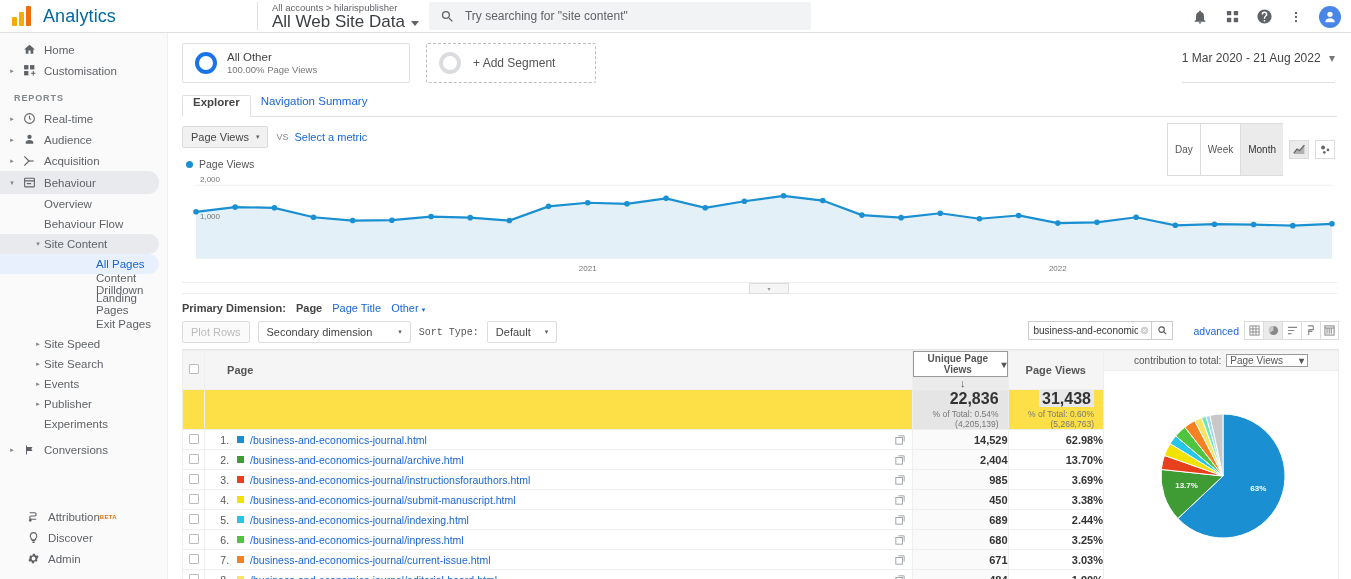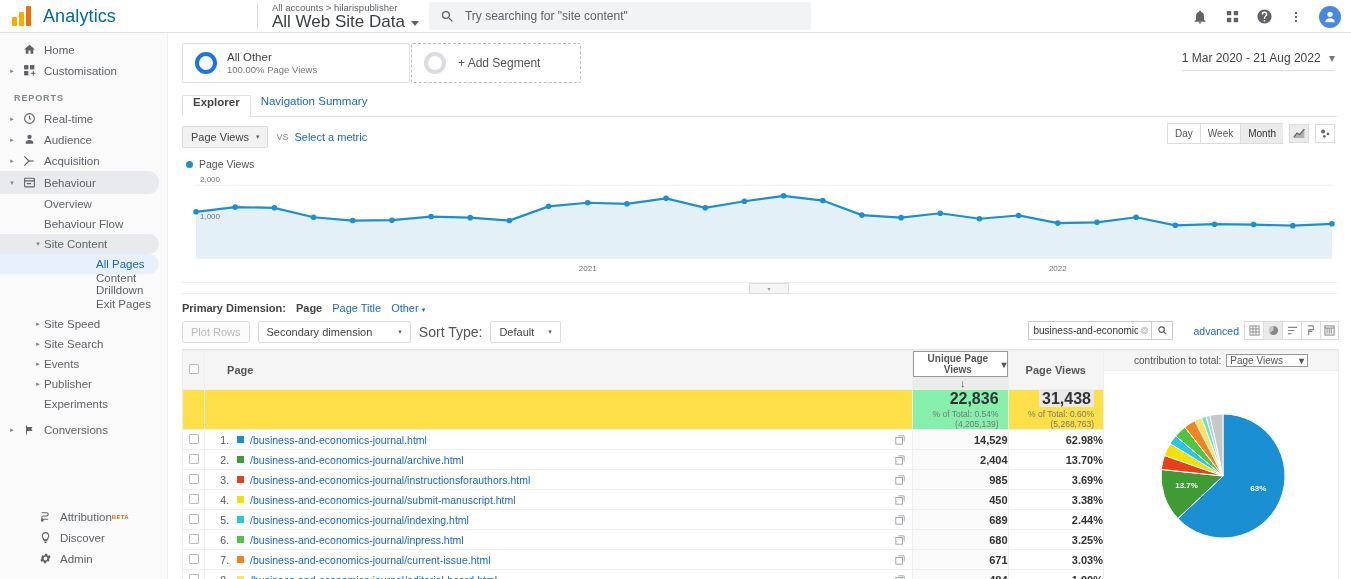--- a/index.html
+++ b/index.html
@@ -57,65 +57,65 @@
   .nav-ico { width:22px; display:flex; justify-content:center; color:#5f6368; flex:0 0 22px; }
   .nav-lbl { margin-left:4px; white-space:nowrap; }
   .sec-label { font-size:9px; letter-spacing:.9px; color:#80868b; padding:12px 0 5px 14px; font-weight:bold;}
   .sub { font-size:11.5px; color:#5f6368; height:20px; display:flex; align-items:center; cursor:pointer; border-radius:0 11px 11px 0; margin-right:8px;}
   .sub.l1 { padding-left:44px; }
   .sub.l2 { padding-left:32px; }
   .sub.l3 { padding-left:96px; }
   .sub.on { background:#e8eaed; }
   .sub.sel { background:#e8f0fe; color:#1967d2; }
   .beta { font-size:6px; color:#e8710a; vertical-align:super; font-weight:bold; letter-spacing:.3px;}
-  .sb-bottom { position:absolute; bottom:0; left:16px; width:148px; }
+  .sb-bottom { position:absolute; bottom:0; left:4px; width:148px; }
 
   
   .seg-row { display:flex; padding:10px 12px 0 14px; align-items:flex-start;}
   .seg-card { width:228px; height:40px; border:1px solid #e0e0e0; border-radius:2px; display:flex; align-items:center; padding-left:12px; background:#fff;}
-  .seg-card.dashed { border:1px dashed #bdbdbd; margin-left:1px; width:170px; }
+  .seg-card.dashed { border:1px dashed #bdbdbd; margin-left:16px; width:170px; }
   .ring { width:22px;height:22px;border-radius:50%;border:4px solid #1a73e8;}
   .ring.gray { border-color:#dadce0; }
   .seg-tx { margin-left:10px; line-height:1.25;}
   .seg-t1 { font-size:11.5px; color:#444;}
   .seg-t2 { font-size:9.5px; color:#777;}
   .seg-add { margin-left:12px; font-size:12px; color:#555;}
-  .daterange { position:absolute; right:16px; top:18px; font-size:12px; color:#444; border-bottom:1px solid #e0e0e0; padding-bottom:5px; cursor:pointer;}
+  .daterange { position:absolute; right:16px; top:18px; font-size:12px; color:#444; border-bottom:1px solid #e0e0e0; padding-bottom:17px; cursor:pointer;}
 
   
   .tabs { margin:12px 0 0 14px; display:flex; border-bottom:1px solid #e0e0e0; width:1155px; height:22px;}
   .tab { font-size:11.5px; padding:0 10px 5px 10px; color:#1967d2; cursor:pointer;}
   .tab.sel { color:#444; font-weight:bold; border:1px solid #e0e0e0; border-bottom:1px solid #fff; border-radius:2px 2px 0 0; margin-bottom:-1px; padding-bottom:4px; background:#fff;}
 
   
   .metric-row { display:flex; align-items:center; padding:9px 0 0 14px; position:relative;}
   .pill { background:#f1f1f1; border:1px solid #dcdcdc; border-radius:2px; font-size:11px; padding:4px 8px; display:flex; align-items:center; color:#444; cursor:pointer;}
   .vs { font-size:9px; color:#888; margin:0 6px 0 8px;}
   .lnk { color:#1967d2; font-size:11px; cursor:pointer;}
   .gran { position:absolute; right:16px; top:6px; display:flex; align-items:center;}
-  .gbtn { border:1px solid #dcdcdc; border-right:none; background:#fff; font-size:10px; padding:4px 7px; color:#555; cursor:pointer;}
+  .gbtn { border:1px solid #dcdcdc; border-right:none; background:#fff; font-size:10px; padding:20px 7px; color:#555; cursor:pointer;}
   .gbtn.on { background:#ebebeb; color:#333;}
   .gbtn:last-of-type { border-right:1px solid #dcdcdc;}
   .gicon { border:1px solid #dcdcdc; width:20px;height:19px; display:flex;align-items:center;justify-content:center; margin-left:6px; background:#fff; cursor:pointer;}
   .gicon.on { background:#ebebeb;}
 
   
   .chart-legend { display:flex; align-items:center; font-size:10.5px; color:#555; margin:10px 0 0 18px;}
   .dot { width:7px;height:7px;border-radius:50%;background:#1a8fd1; margin-right:6px;}
   .chart-area { position:relative; margin-left:14px; width:1155px; height:110px;}
   .scrollbar { margin:2px 0 0 14px; width:1155px; height:12px; border-top:1px solid #eee; border-bottom:1px solid #eee; position:relative;}
   .sb-handle { position:absolute; left:567px; top:0; width:40px; height:11px; background:#f5f5f5; border:1px solid #ddd; display:flex;align-items:center;justify-content:center; font-size:6px; color:#999;}
 
   
   .dim-row { font-size:11px; margin:8px 0 0 14px; color:#555; display:flex; align-items:center; gap:10px;}
   .dim-row b { font-weight:bold; color:#444;}
   .ctl-row { margin:7px 0 0 14px; display:flex; align-items:center; gap:8px; position:relative; width:1157px;}
   .ctl { border:1px solid #dcdcdc; background:#fff; border-radius:2px; font-size:11px; padding:4px 8px; color:#444; display:flex;align-items:center; cursor:pointer;}
   .ctl.dis { color:#bbb; background:#fafafa;}
-  .ctl-lbl { font-size:14px; color:#555;}
+  .ctl-lbl { font-size:10px; color:#555;font-family:Liberation Mono, monospace;}
   .srch-wrap { position:absolute; right:100px; top:0; display:flex; align-items:center;}
   .srch-in { width:110px; height:19px; border:1px solid #ccc; border-right:none; font-size:10px; padding:0 4px; color:#333; background:#fff; display:flex; align-items:center; overflow:hidden; white-space:nowrap;}
   .srch-x { width:13px;height:19px;border-top:1px solid #ccc;border-bottom:1px solid #ccc;background:#fff;display:flex;align-items:center;justify-content:center;}
   .srch-btn { width:22px;height:19px;border:1px solid #ccc;background:#fff;display:flex;align-items:center;justify-content:center;}
   .adv { color:#1967d2; font-size:10.5px; margin-left:20px; cursor:pointer;}
   .viewicons { position:absolute; right:0; top:0; display:flex;}
   .vi { width:19px;height:19px;border:1px solid #dcdcdc; border-right:none; background:#fff; display:flex;align-items:center;justify-content:center; cursor:pointer; color:#888;}
   .vi:last-child { border-right:1px solid #dcdcdc;}
   .vi.on { background:#ebebeb; color:#555;}
 
@@ -290,20 +290,23 @@
       </div>
   <div class="sub l2 on">
     <span class="nav-arrow">▾</span>
     <span>Site Content</span>
   </div>
   <div class="sub l3 sel">
         <span>All Pages</span>
       </div>
   <div class="sub l3">
         <span>Content Drilldown</span>
+      </div>
+  <div class="sub l3">
+        <span>Landing Pages</span>
       </div>
   <div class="sub l3">
         <span>Exit Pages</span>
       </div>
   <div class="sub l2">
     <span class="nav-arrow">▸</span>
     <span>Site Speed</span>
   </div>
   <div class="sub l2">
     <span class="nav-arrow">▸</span>
@@ -555,21 +558,21 @@
               <span>Unique Page Views</span>
               <span style="font-weight:bold">▾</span>
             </span>
             <span style="margin-left:5px;color:#555">↓</span>
           </th>
           <th>Page Views</th>
         </tr>
         <tr class="tot-row">
           <td></td>
           <td></td>
-          <td style="background:#86efac">
+          <td style="background:#e5e5e5">
             <span class="tot-big">22,836</span>
             <span class="tot-sub">% of Total: 0.54% (4,205,139)</span>
           </td>
           <td>
             <span class="tot-big"><span class="tot-hl">31,438</span></span>
             <span class="tot-sub">% of Total: 0.60% (5,268,763)</span>
           </td>
         </tr>
       </thead>
       <tbody id="tbody">

